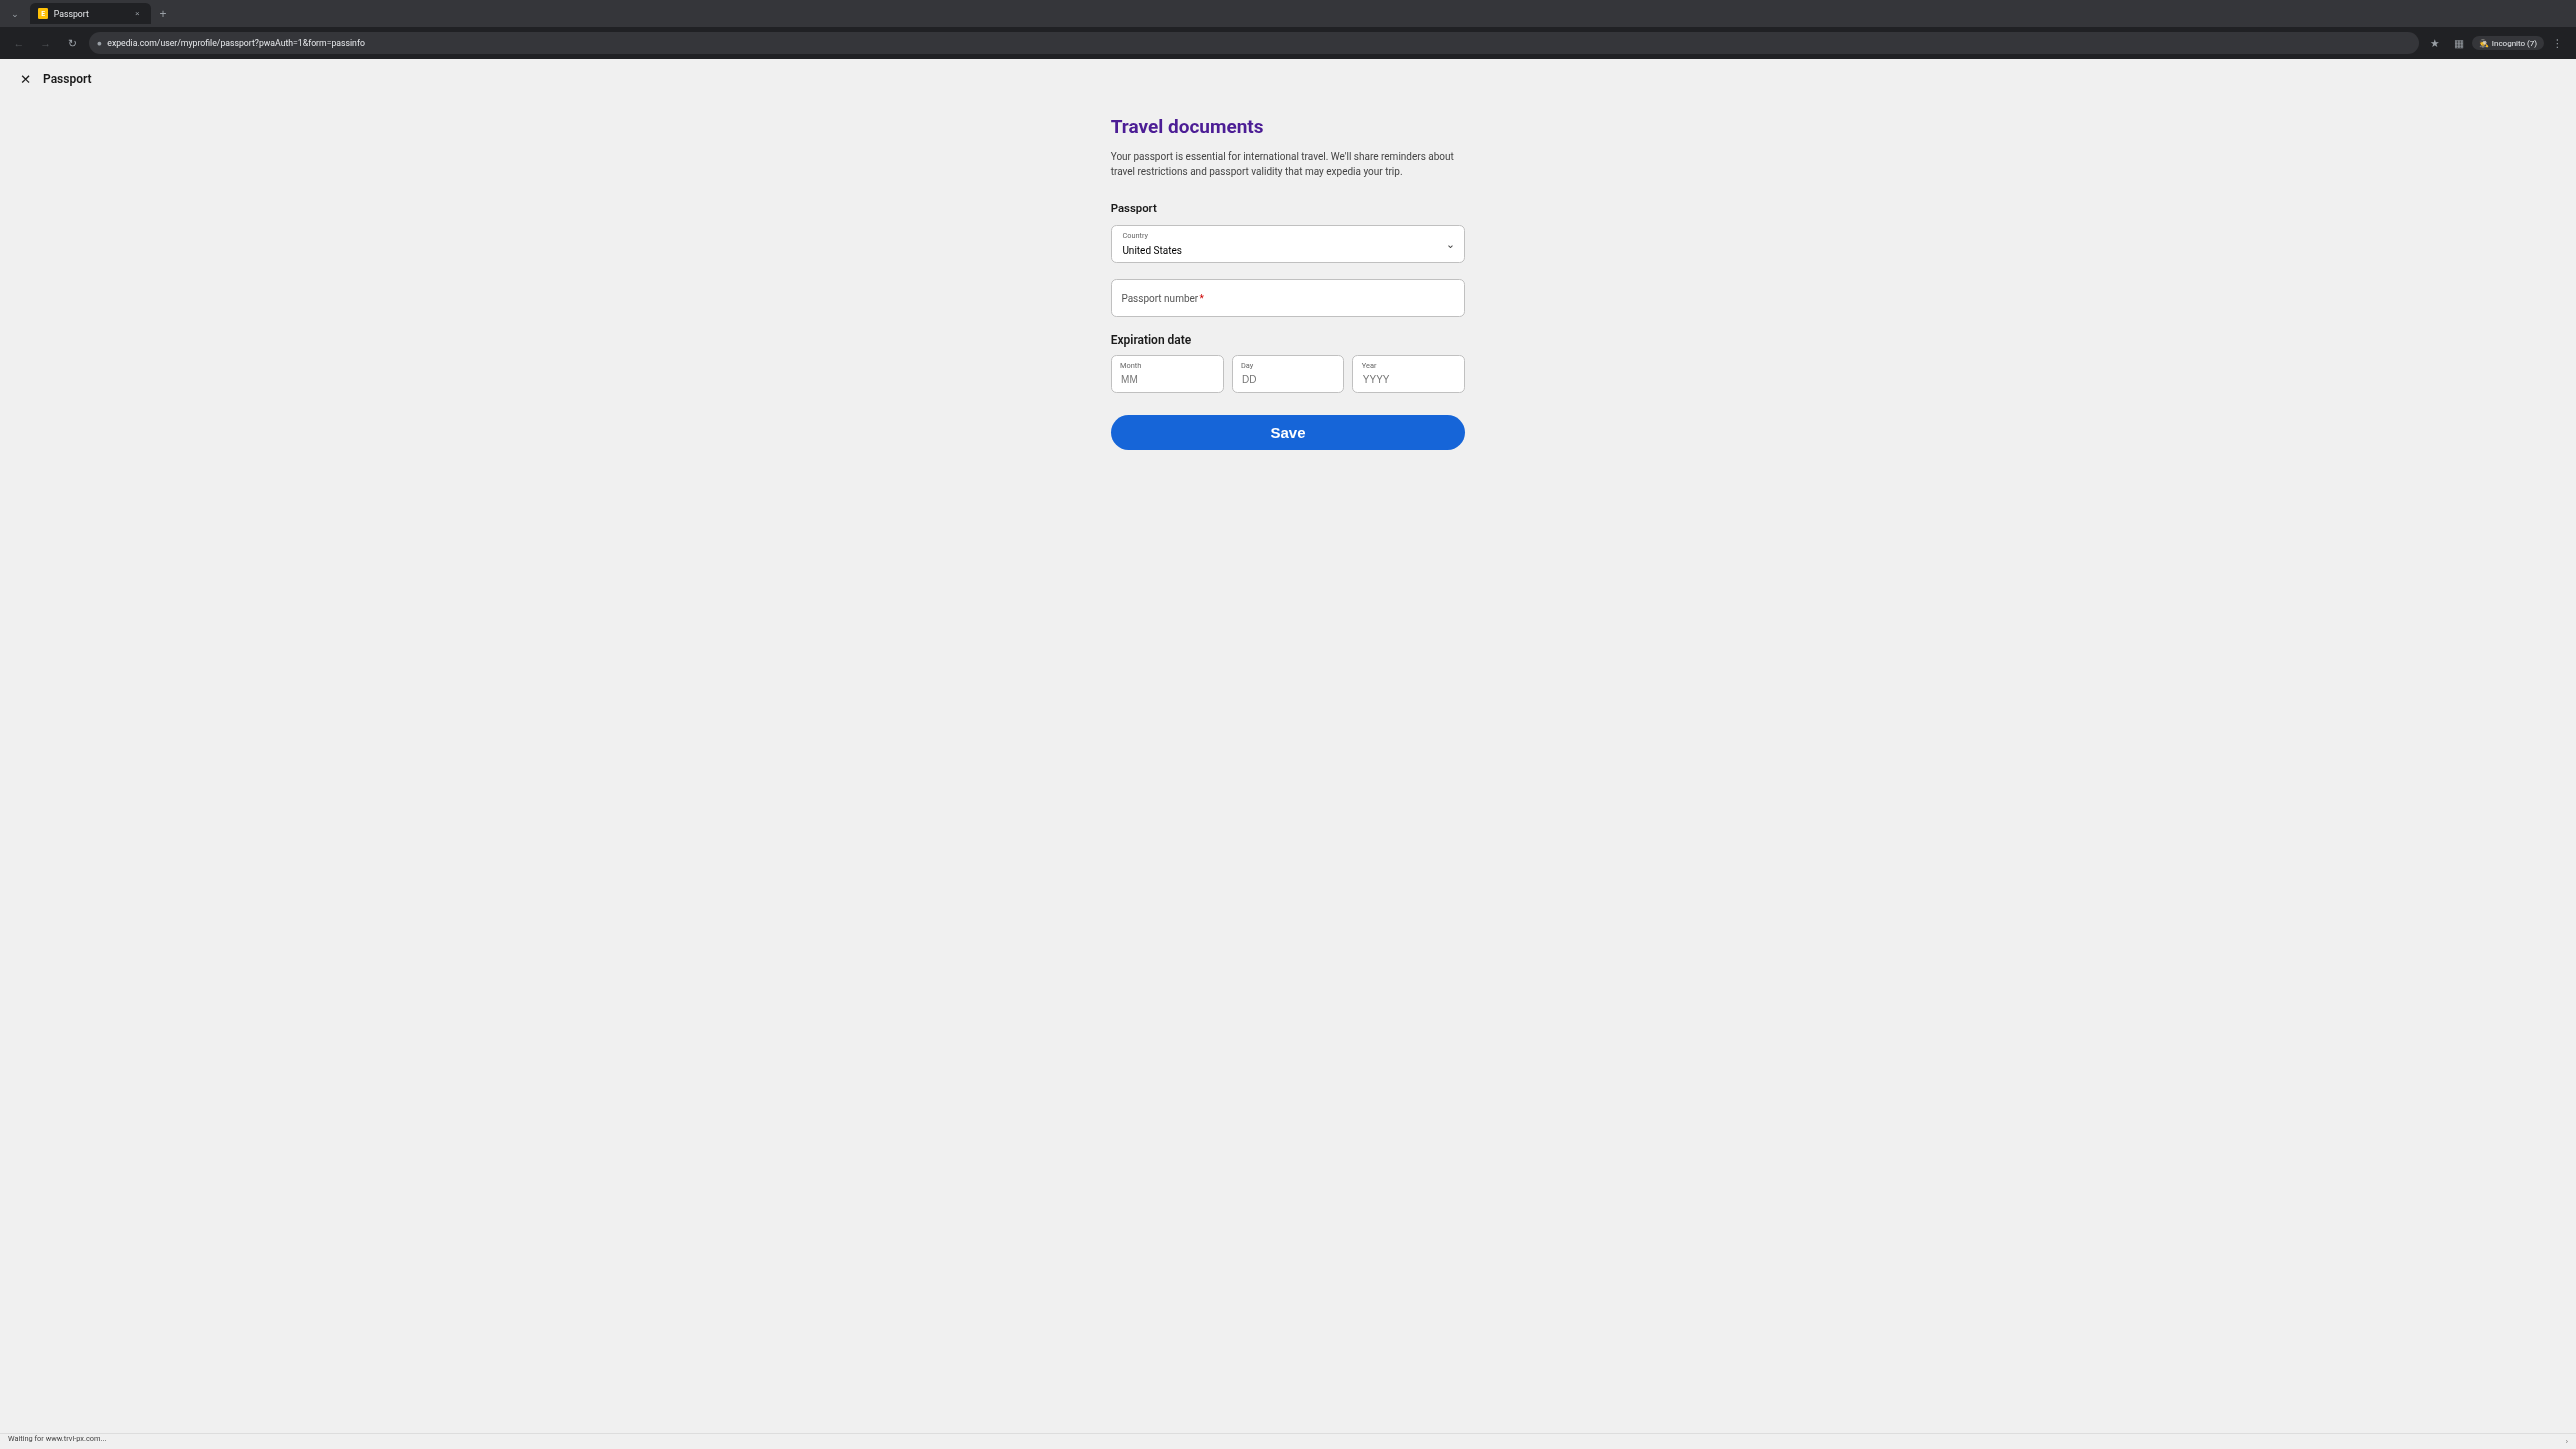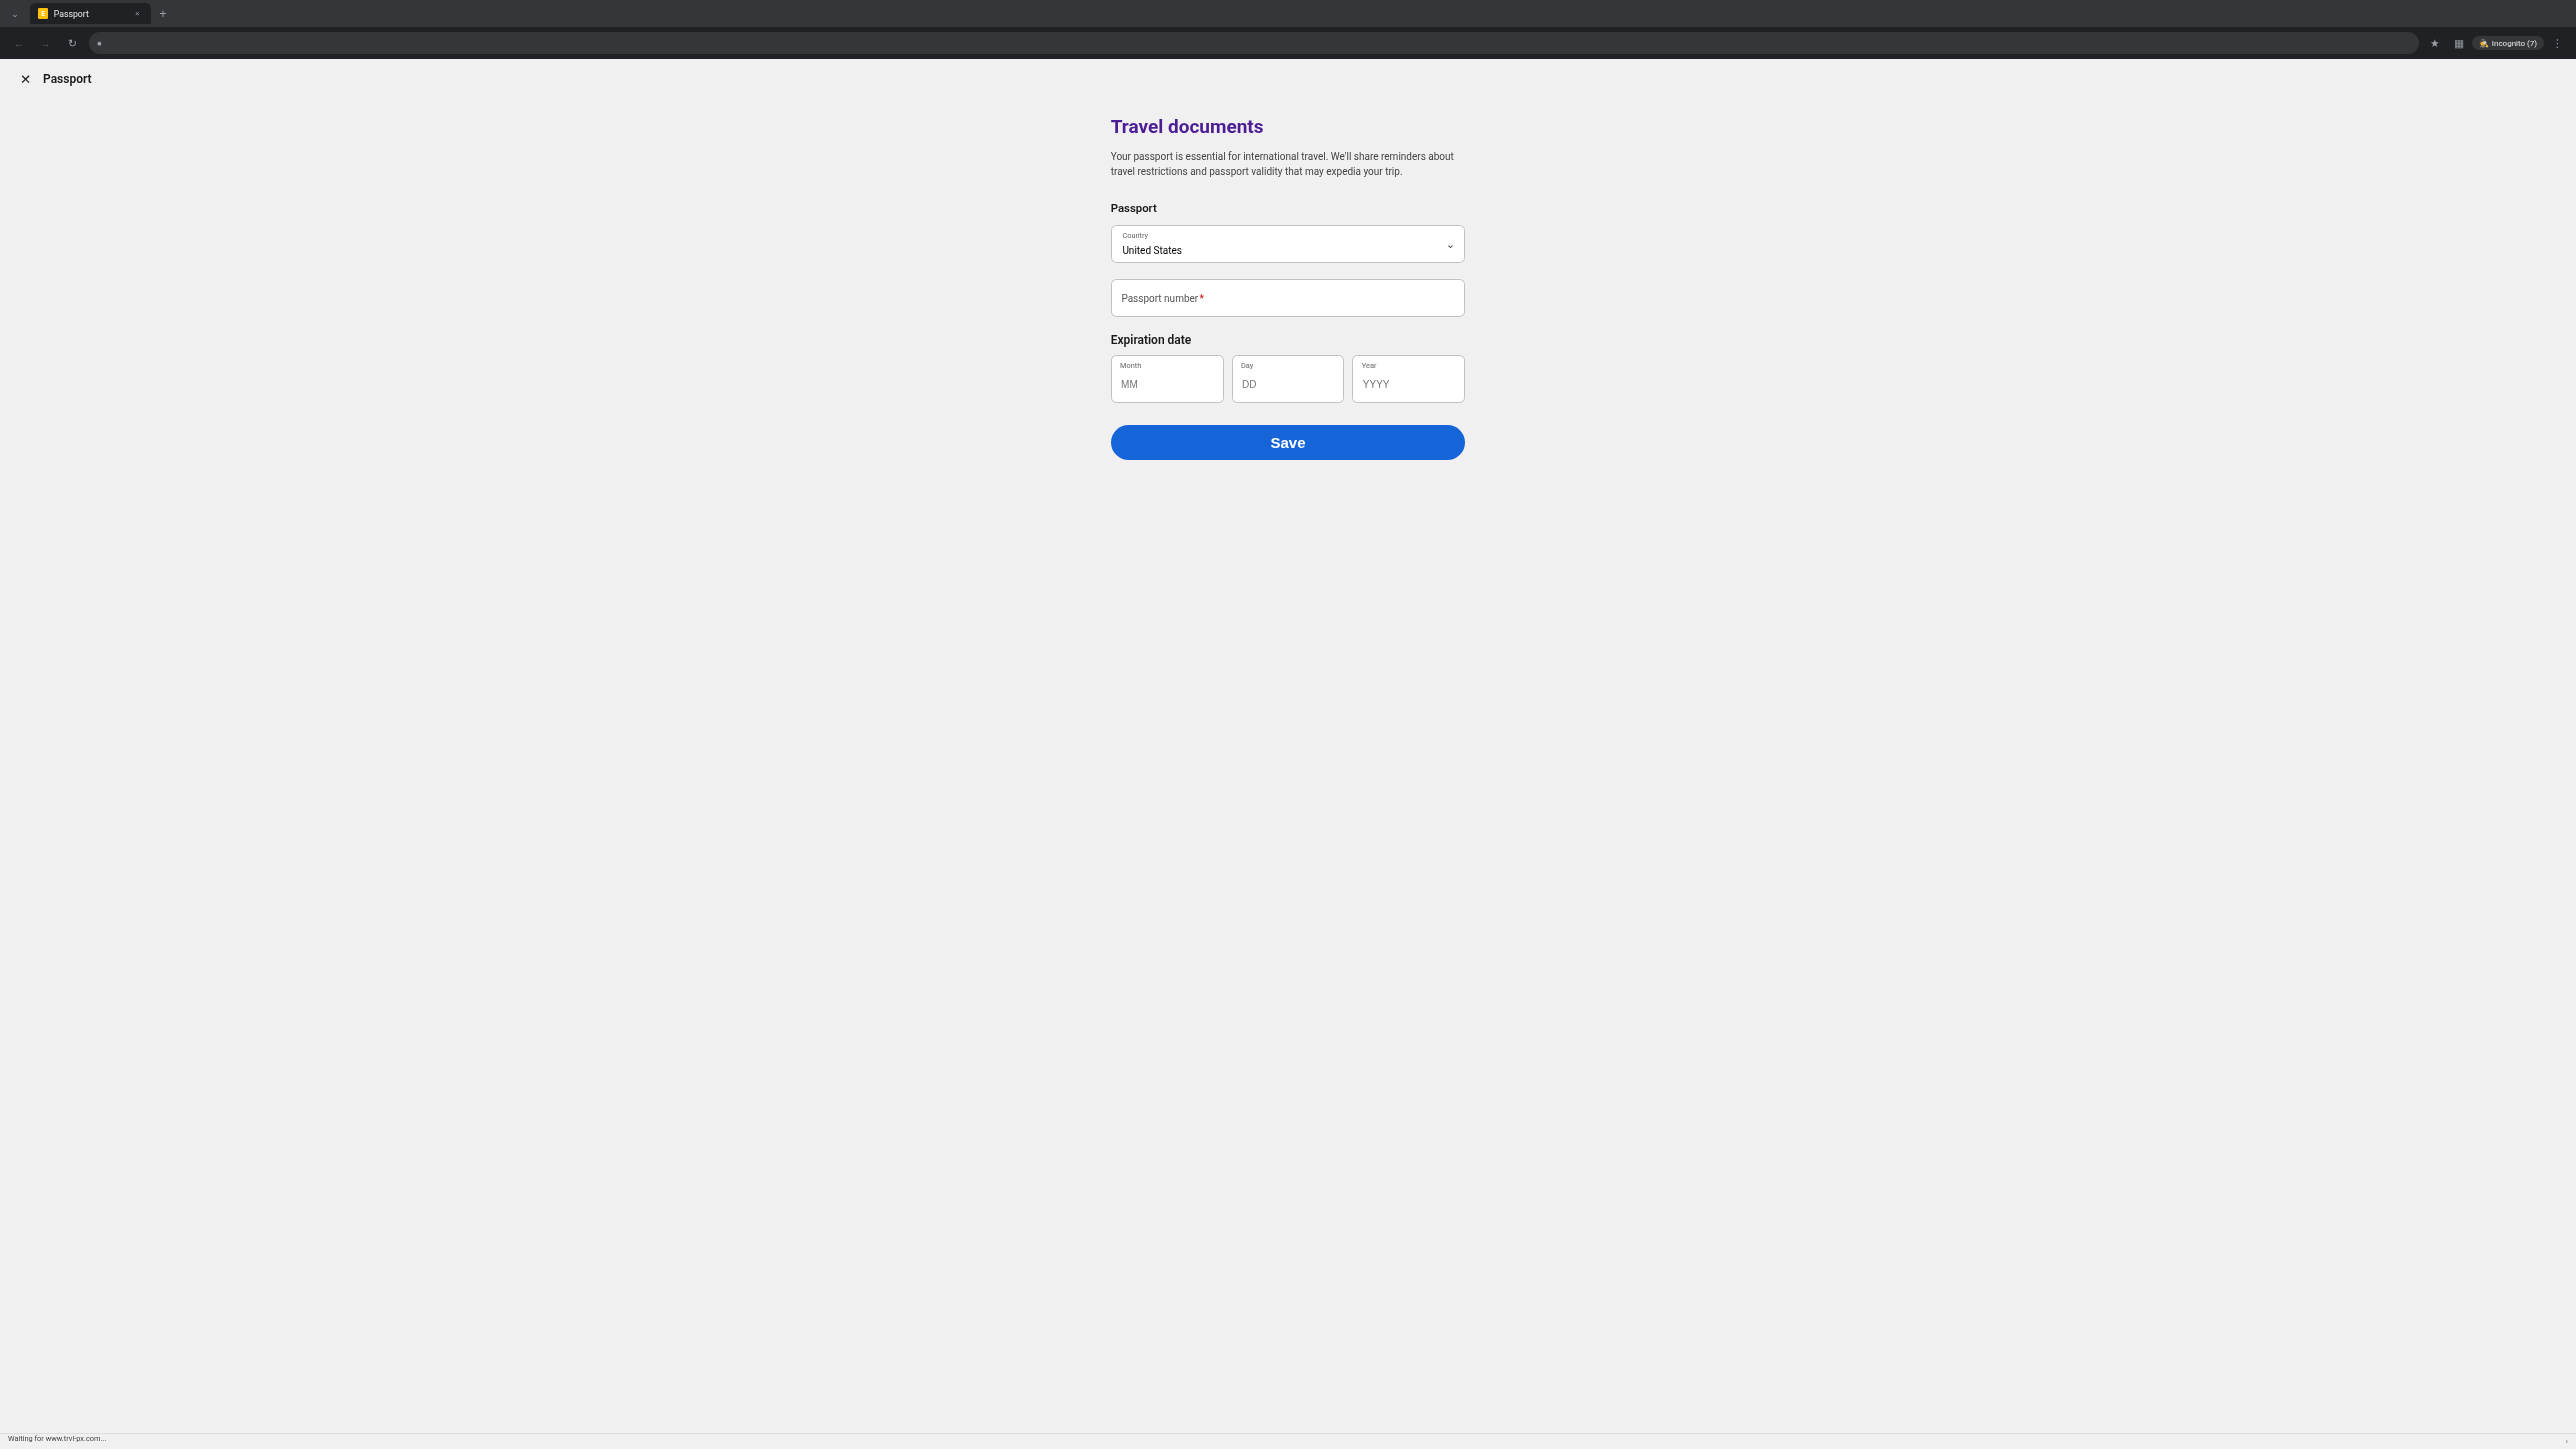--- a/index.html
+++ b/index.html
@@ -370,21 +370,21 @@
       left: 9.4px;
       font-size: 7.4px;
       color: #666;
       pointer-events: none;
     }
 
     .date-input {
       width: 100%;
       border: 1px solid #c0c0c0;
       border-radius: 5.4px;
-      height: 48px;
+      height: 38px;
       padding: 14.8px 9.4px 4px 9.4px;
       font-size: 10px;
       color: #999;
       background: white;
       outline: none;
     }
 
     .save-btn {
       width: 100%;
       background: #1665d8;
@@ -440,20 +440,21 @@
     <button class="tab-new">+</button>
   </div>
 
   <div class="address-bar-row">
     <button class="nav-btn disabled">←</button>
     <button class="nav-btn disabled">→</button>
     <button class="nav-btn">↻</button>
 
     <div class="address-bar">
       <span class="address-icon">●</span>
+      <span class="address-text">expedia.com/user/myprofile/passport?pwaAuth=1&amp;form=passinfo</span>
     </div>
 
     <div class="toolbar-right">
       <button class="toolbar-btn">★</button>
       <button class="toolbar-btn">▦</button>
       <div class="incognito-badge">
         <span>🕵</span>
         <span>Incognito (7)</span>
       </div>
       <button class="toolbar-btn">⋮</button>

